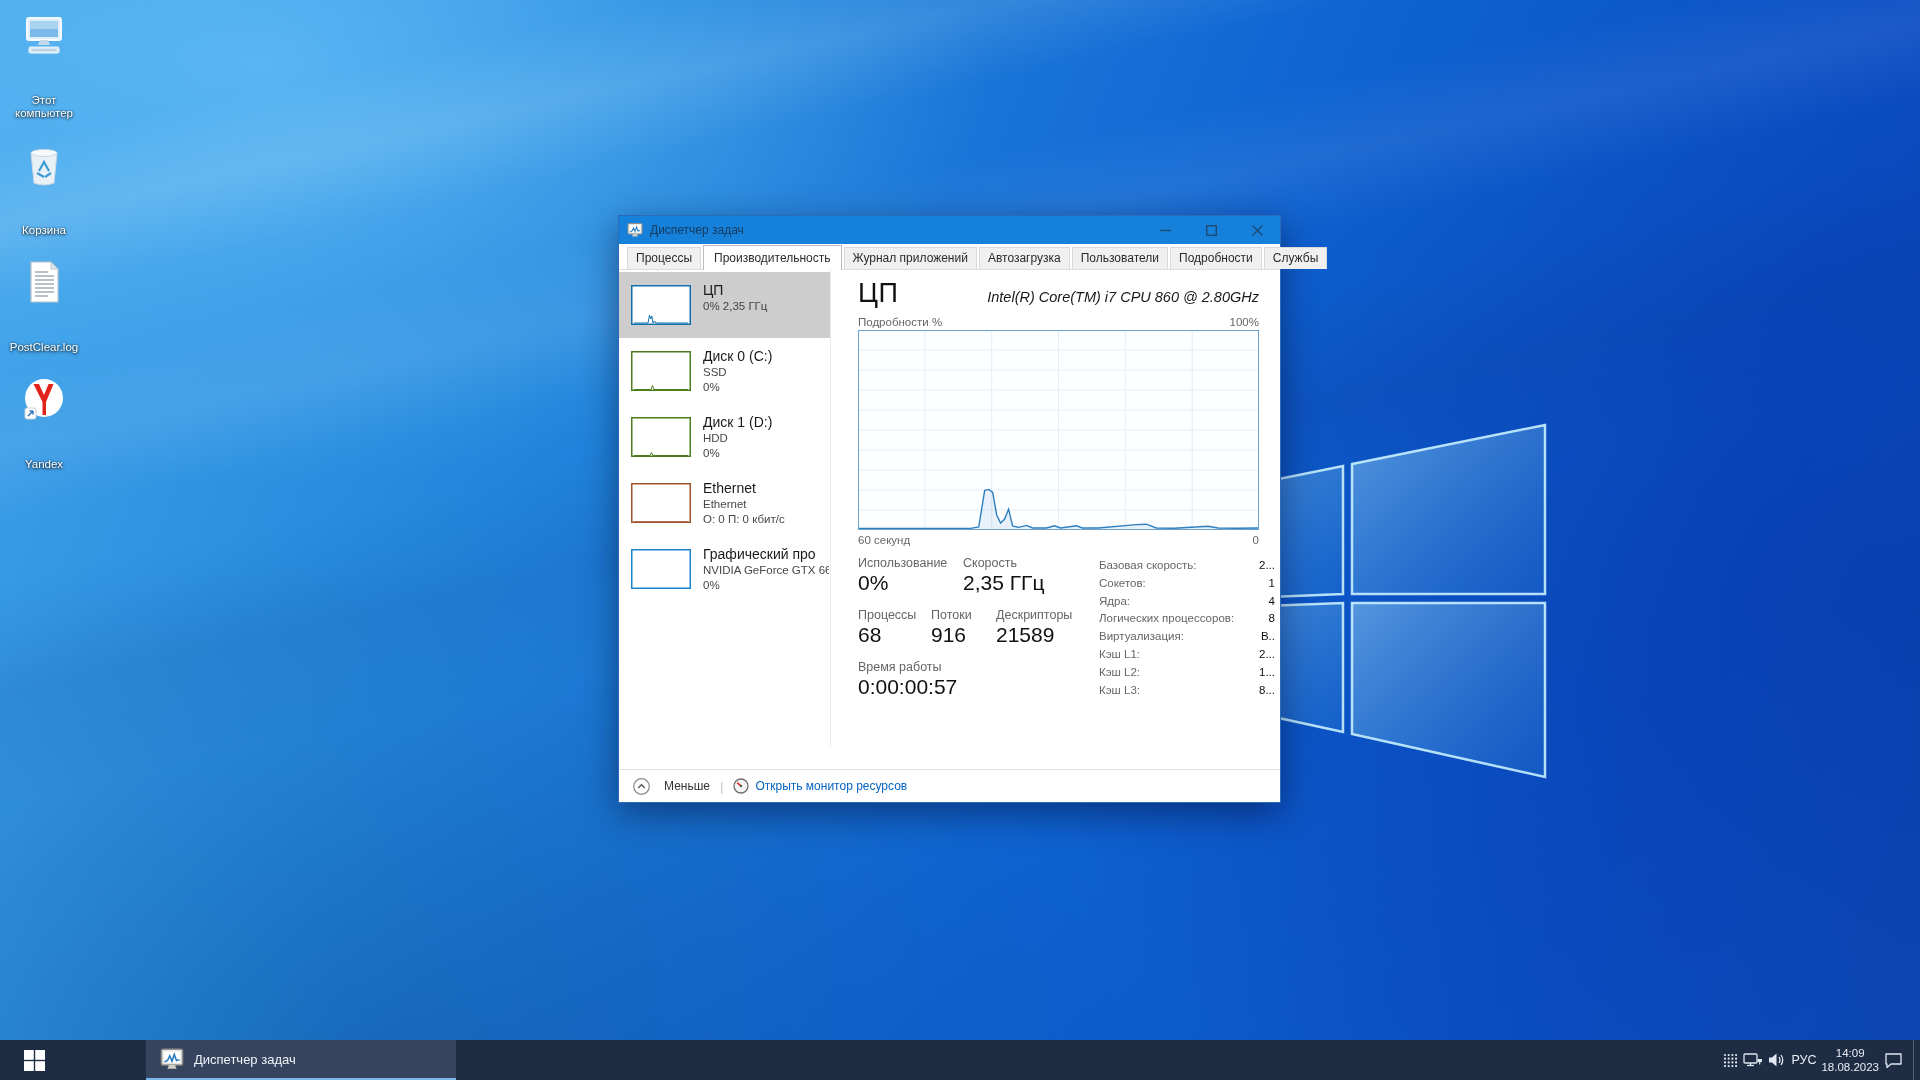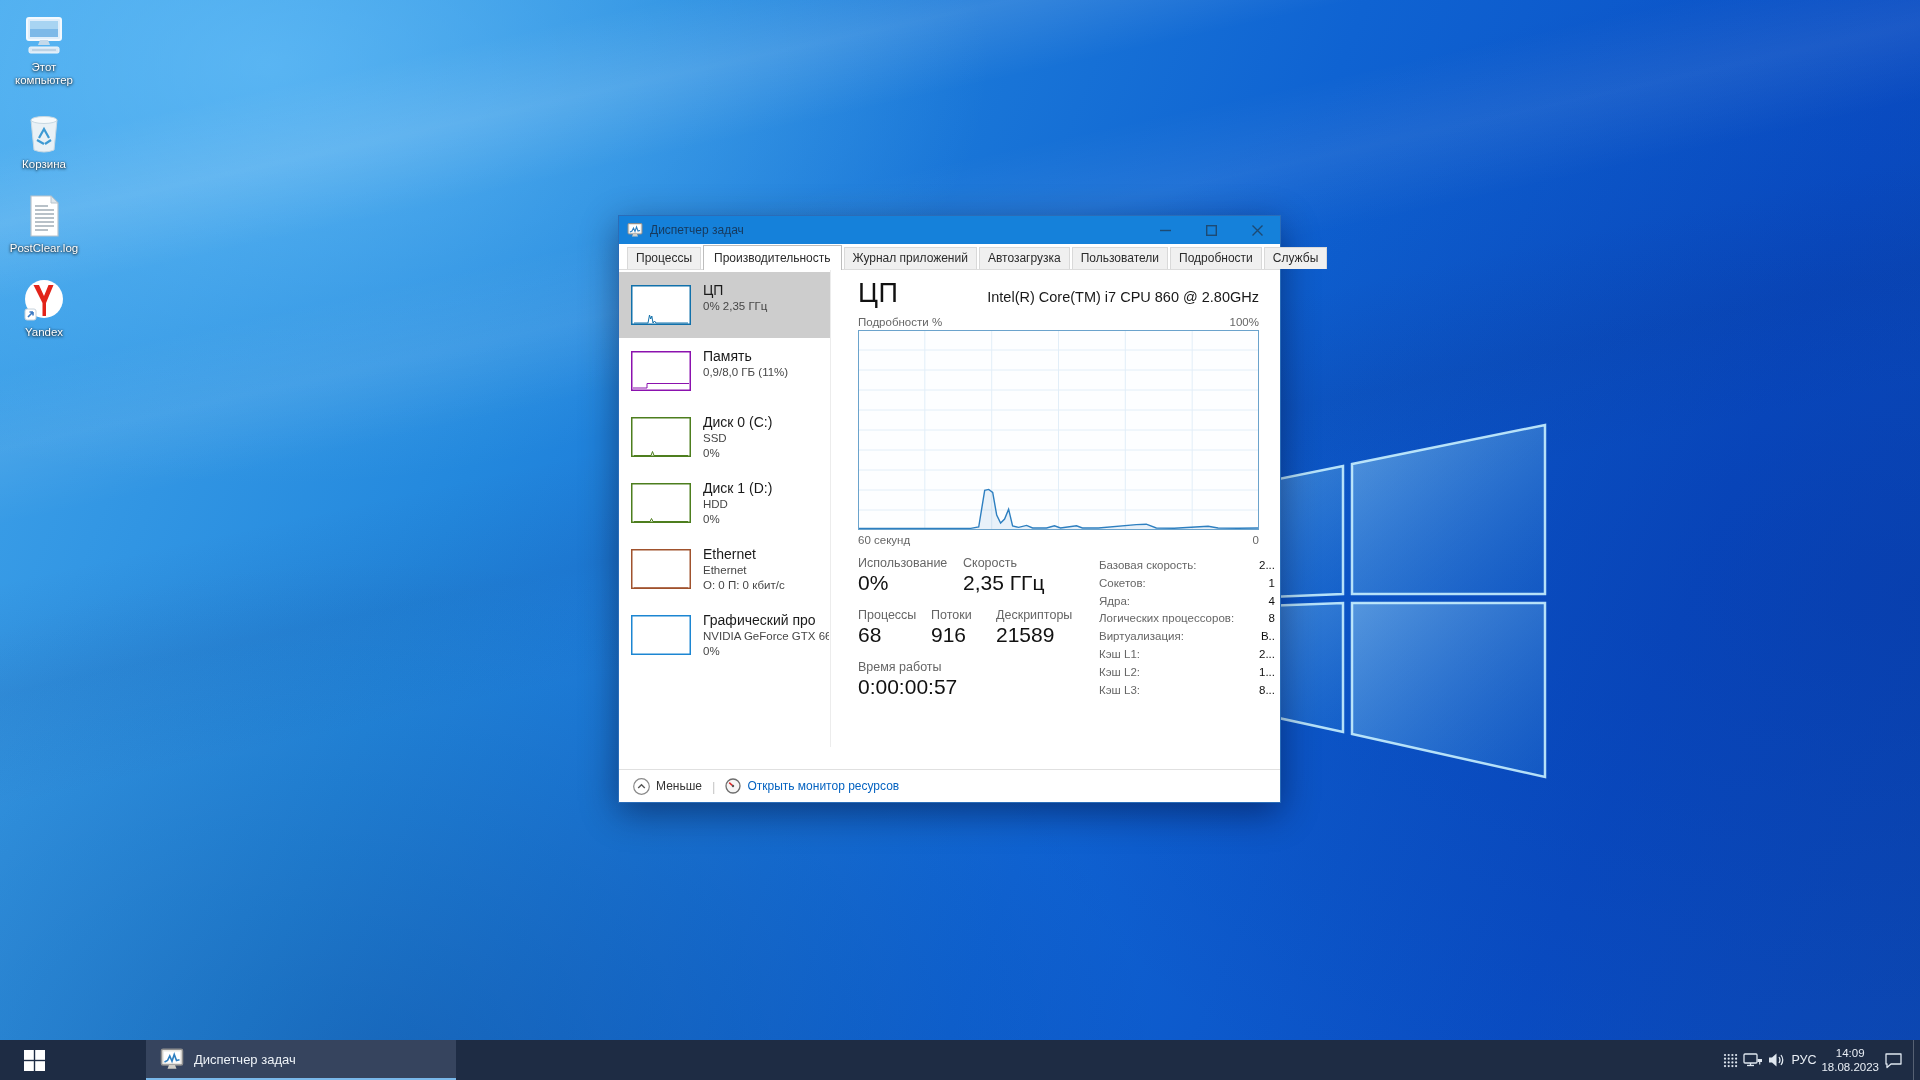--- a/index.html
+++ b/index.html
@@ -16,21 +16,21 @@
       radial-gradient(1200px 800px at 20% 100%, rgba(0,25,90,.25), rgba(0,25,90,0) 65%),
       linear-gradient(112deg,#41a4ea 0%,#2388dd 28%,#0f63d2 58%,#0a4ec4 82%,#0d4ab4 100%);
   }
   .beam{position:absolute;width:2600px;height:150px;left:-260px;transform:rotate(-12.5deg);transform-origin:left top;pointer-events:none;}
   .beam.b1{top:205px;background:linear-gradient(to bottom,rgba(255,255,255,0),rgba(255,255,255,.12),rgba(255,255,255,0));}
   .beam.b2{top:430px;background:linear-gradient(to bottom,rgba(255,255,255,0),rgba(255,255,255,.07),rgba(255,255,255,0));}
   .beam.b3{top:640px;background:linear-gradient(to bottom,rgba(10,40,120,0),rgba(10,40,120,.10),rgba(10,40,120,0));height:220px;}
   .win-logo{position:absolute;left:1100px;top:400px;}
   
   .desk-icons{position:absolute;left:0;top:12px;width:88px;display:flex;flex-direction:column;align-items:center;}
-  .desk-item{width:84px;display:flex;flex-direction:column;align-items:center;margin-bottom:22px;cursor:default;}
+  .desk-item{width:84px;display:flex;flex-direction:column;align-items:center;margin-bottom:22px;cursor:default;gap:33px;}
   .desk-item .dicon{width:46px;height:46px;display:flex;align-items:center;justify-content:center;}
   .desk-item .dlabel{margin-top:3px;font-size:11.5px;line-height:13px;color:#fff;text-align:center;
     text-shadow:0 1px 3px rgba(0,0,0,.85),0 0 2px rgba(0,0,0,.5);}
   
   .window{position:absolute;left:618px;top:215px;width:663px;height:588px;background:#fff;
     border:1px solid #2a6cb8;box-shadow:0 10px 34px rgba(0,0,30,.45);box-sizing:border-box;}
   .titlebar{height:28px;background:#1581da;display:flex;align-items:center;padding-left:8px;}
   .titlebar .ticon{width:16px;height:16px;margin-right:7px;}
   .titlebar .ttext{font-size:12px;color:#17395c;flex:1;}
   .capbtn{width:46px;height:28px;display:flex;align-items:center;justify-content:center;}
@@ -47,37 +47,37 @@
   .side-item{height:66px;position:relative;white-space:nowrap;overflow:hidden;cursor:default;}
   .side-item.selected{background:#cdcdcd;}
   .side-item .thumb{position:absolute;left:12px;top:13px;}
   .side-item .stext{position:absolute;left:84px;top:10px;width:126px;overflow:hidden;}
   .side-item .stitle{font-size:14px;color:#1a1a1a;line-height:17px;}
   .side-item .ssub{font-size:11.5px;color:#464646;line-height:14.5px;}
   
   .main{position:absolute;left:239px;top:8px;width:401px;}
   .mhead{display:flex;align-items:baseline;justify-content:space-between;}
   .mdevice{font-size:27px;color:#111;font-weight:400;letter-spacing:.5px;}
-  .mcpuname{font-size:14.5px;color:#191919;}
+  .mcpuname{font-size:14.5px;color:#191919;font-style:italic;}
   .gtoplabels,.gbotlabels{display:flex;justify-content:space-between;font-size:11.5px;color:#666;}
   .gtoplabels{margin-top:7px;margin-bottom:2px;}
   .gbotlabels{margin-top:0;}
   .graphbox{width:401px;height:200px;}
   .stats{position:relative;height:160px;margin-top:10px;}
   .stat{position:absolute;}
   .stat .slabel{font-size:12.5px;color:#666;}
   .stat .svalue{font-size:21px;color:#111;margin-top:1px;}
   .specs{position:absolute;left:225px;top:1px;width:176px;margin-left:16px;}
   .specrow{display:flex;justify-content:space-between;font-size:11.5px;line-height:17.8px;}
   .specrow .pl{color:#666;}
   .specrow .pv{color:#111;}
   
   .wfooter{position:absolute;left:0;right:0;bottom:0;height:32px;border-top:1px solid #e0e0e0;
     display:flex;align-items:center;padding-left:14px;background:#fff;}
-  .less{display:flex;align-items:center;font-size:12px;color:#333;}
+  .less{display:flex;align-items:center;font-size:12px;color:#333;gap:8px;}
   .less svg{margin-right:6px;}
   .fdivider{color:#c8c8c8;margin:0 10px;font-size:13px;}
   .reslink{display:flex;align-items:center;font-size:12px;color:#0563c1;}
   .reslink svg{margin-right:6px;}
   
   .taskbar{position:absolute;left:0;bottom:0;width:1920px;height:40px;background:#1e2c44;display:flex;align-items:stretch;}
   .startbtn{width:68px;display:flex;align-items:center;justify-content:center;}
   .taskbtn{margin-left:78px;width:310px;background:#36445e;border-bottom:2px solid #79b8ea;
     display:flex;align-items:center;padding-left:14px;box-sizing:border-box;}
   .taskbtn .tblabel{font-size:13px;color:#eef3f8;margin-left:10px;}
@@ -218,30 +218,20 @@
         <svg class="thumb" width="60" height="40" viewBox="0 0 60 40">
           <rect x="0.75" y="0.75" width="58.5" height="38.5" fill="#fff" stroke-width="1.5" stroke="#1170aa"></rect>
           <path d="M3,38 L17,38 L18.5,30 L19.7,34 L20.8,31 L22,38 L23.5,36 L25,38 L57,38" fill="none" stroke-width="1" stroke="#1170aa"></path>
         </svg>
         <div class="stext">
           <div class="stitle">ЦП</div>
           <div class="ssub">0% 2,35 ГГц</div>
         </div>
       </div>
 
-      <div class="side-item">
-        <svg class="thumb" width="60" height="40" viewBox="0 0 60 40">
-          <rect x="0.75" y="0.75" width="58.5" height="38.5" fill="#fff" stroke-width="1.5" stroke="#8b12ae"></rect>
-          <path d="M2,37 L16,37 L16,32.5 L58,32.5" fill="none" stroke-width="1" stroke="#8b12ae"></path>
-        </svg>
-        <div class="stext">
-          <div class="stitle">Память</div>
-          <div class="ssub">0,9/8,0 ГБ (11%)</div>
-        </div>
-      </div>
 
       <div class="side-item">
         <svg class="thumb" width="60" height="40" viewBox="0 0 60 40">
           <rect x="0.75" y="0.75" width="58.5" height="38.5" fill="#fff" stroke-width="1.5" stroke="#4d7e1e"></rect>
           <path d="M3,38.5 L20,38.5 L21.5,34.5 L23,38.5 L57,38.5" fill="none" stroke-width="1" stroke="#4d7e1e"></path>
         </svg>
         <div class="stext">
           <div class="stitle">Диск 0 (C:)</div>
           <div class="ssub">SSD</div>
           <div class="ssub">0%</div>

